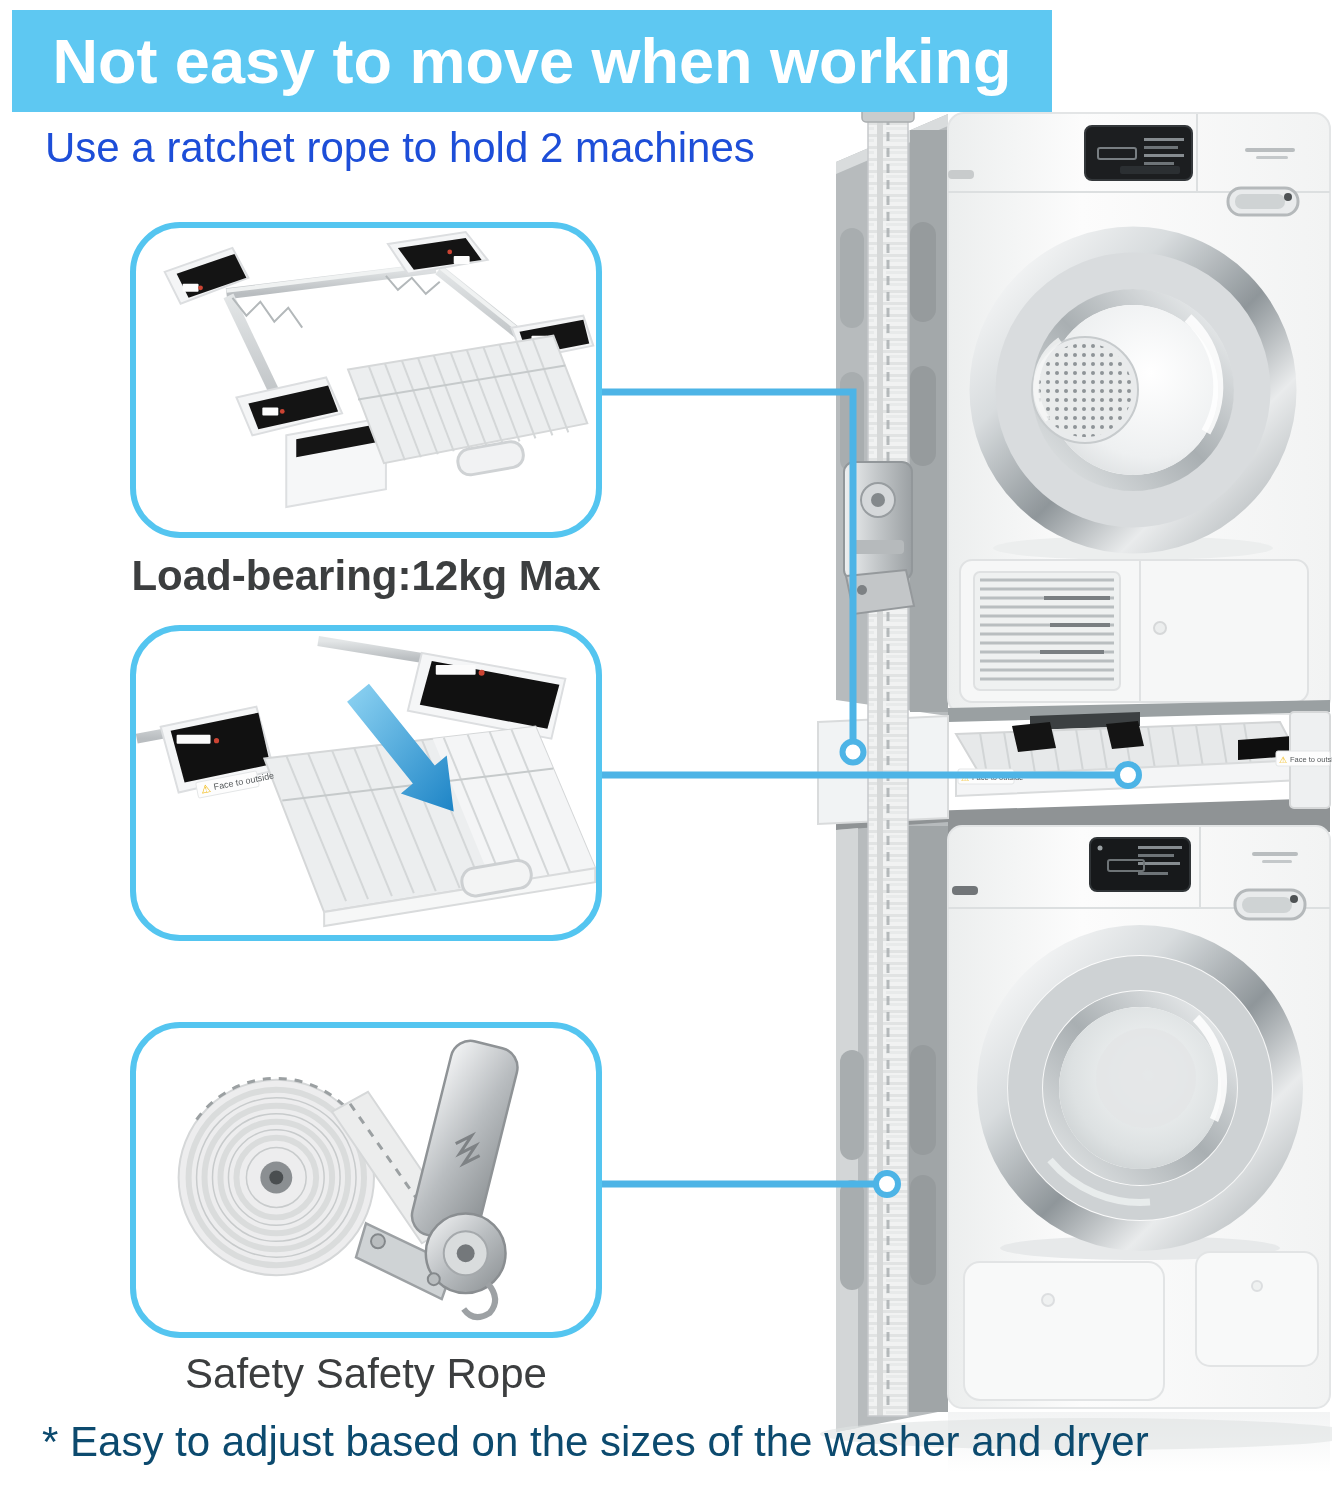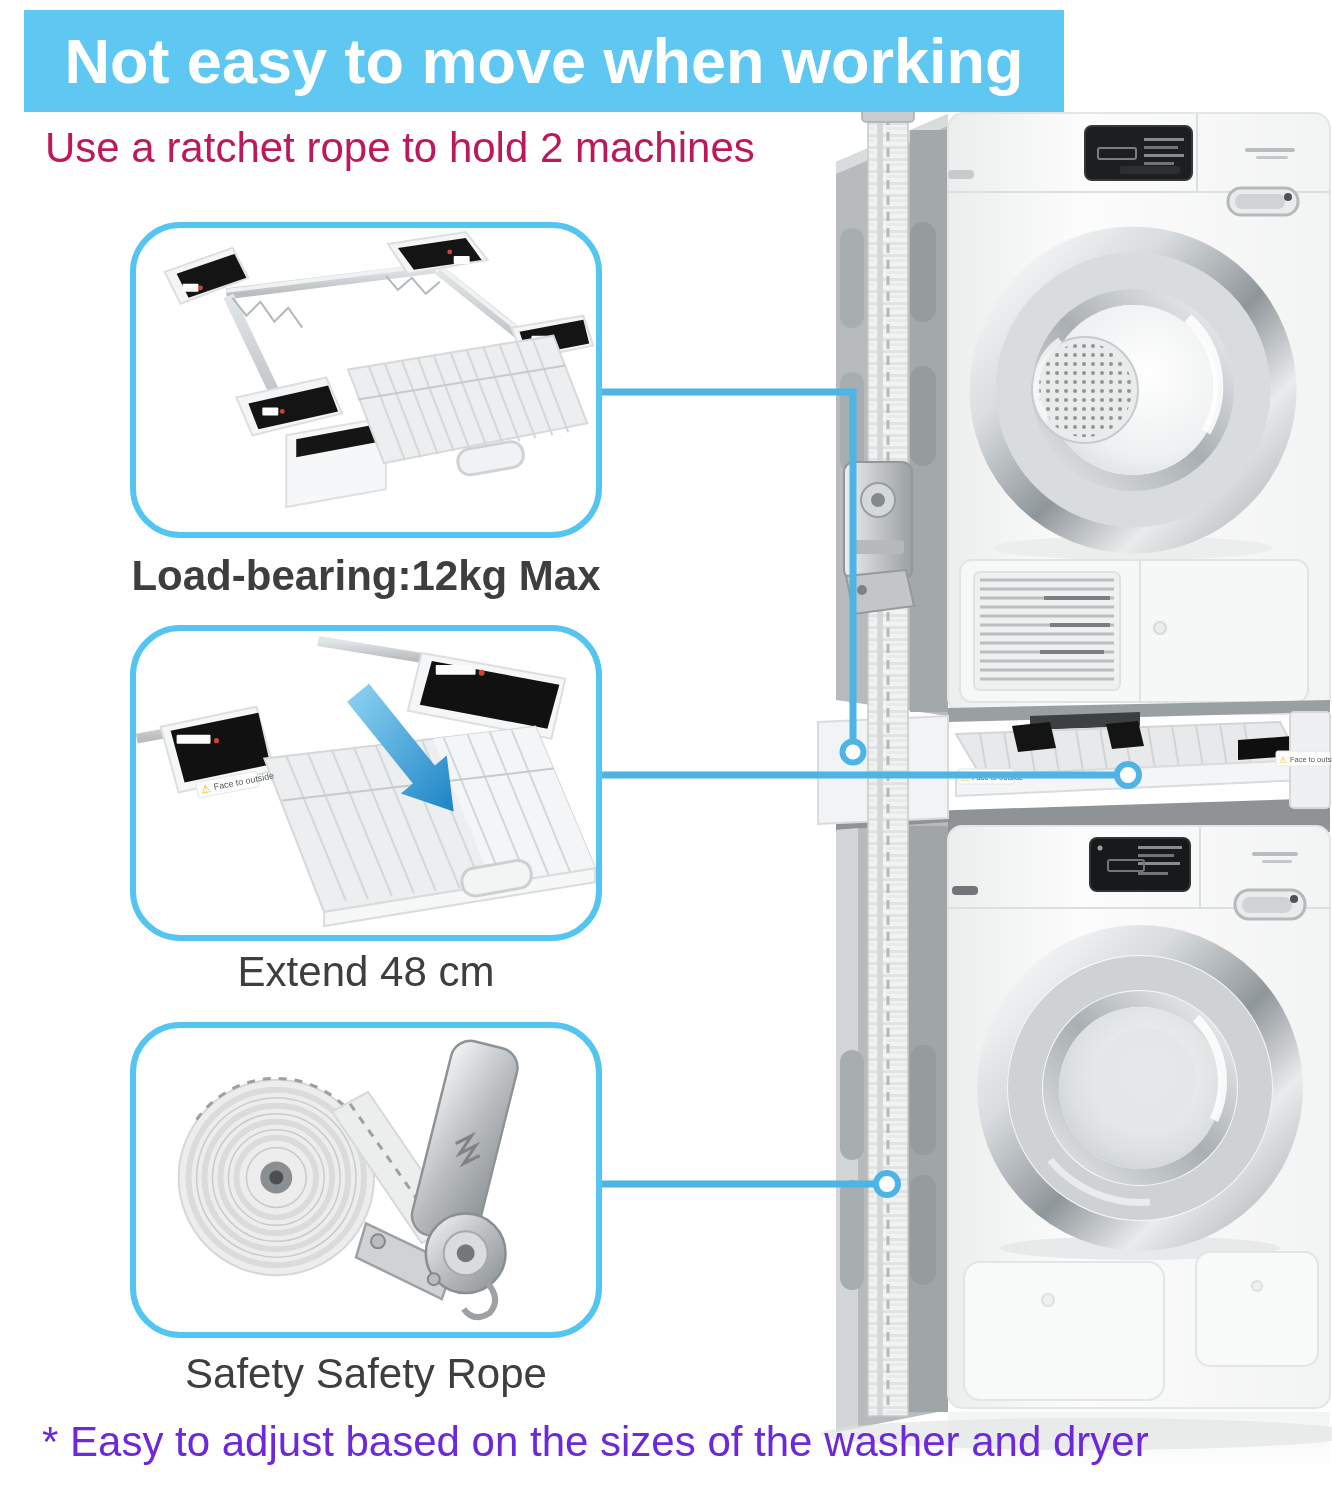--- a/index.html
+++ b/index.html
@@ -1,27 +1,27 @@
 <!DOCTYPE html>
 <html style="--banner-bg: #5ec8f2; --banner-text: #ffffff; --callout-border: #54c5f0; --connector: #4db4e6; --arrow-blue: #1d84c6; --body-text: #3e4041;"><head>
 <meta charset="utf-8">
 <style>
   html,body{margin:0;padding:0;background:#fff;}
   .page{position:relative;width:1332px;height:1500px;background:#ffffff;overflow:hidden;
         font-family:"Liberation Sans", sans-serif;color:#3e4041;}
-  .banner{position:absolute;left:24px;top:10px;width:1040px;height:102px;
+  .banner{position:absolute;left:12px;top:10px;width:1040px;height:102px;
           background:var(--banner-bg,#5ec8f2);display:flex;align-items:center;justify-content:center;}
   .banner span{color:var(--banner-text,#ffffff);font-size:63px;font-weight:700;white-space:nowrap;letter-spacing:0px;}
-  .subtitle{position:absolute;left:45px;top:124px;font-size:42px;color:#be185d;white-space:nowrap;}
+  .subtitle{position:absolute;left:45px;top:124px;font-size:42px;color:#1d4ed8;white-space:nowrap;}
   .callout{position:absolute;left:130px;width:472px;height:316px;border:6px solid var(--callout-border,#54c5f0);
            border-radius:50px;background:#ffffff;box-sizing:border-box;overflow:hidden;}
   .co1{top:222px;} .co2{top:625px;} .co3{top:1022px;}
   .caption{position:absolute;left:130px;width:472px;text-align:center;font-size:42px;color:#3c3e3f;white-space:nowrap;}
   .cap1{top:552px;font-weight:bold;} .cap2{top:948px;} .cap3{top:1350px;}
-  .footnote{position:absolute;left:42px;top:1418px;font-size:42px;color:#6d28d9;white-space:nowrap;z-index:6;}
+  .footnote{position:absolute;left:42px;top:1418px;font-size:42px;color:#0c4a6e;white-space:nowrap;z-index:6;}
   svg.scene{position:absolute;left:0;top:0;z-index:1;}
   .callout{z-index:4;} .caption{z-index:5;} .banner{z-index:5;} .subtitle{z-index:5;}
   .callout svg{width:100%;height:100%;display:block;}
   .connector{stroke:var(--connector,#4db4e6);stroke-width:7;fill:none;}
   .cdot{fill:#ffffff;stroke:var(--connector,#4db4e6);stroke-width:6;}
   text.wlabel{font-family:"Liberation Sans", sans-serif;font-size:7.5px;fill:#55595b;}
   text.wtri{font-family:"Liberation Sans", sans-serif;font-size:9px;fill:#f0b400;}
   text.wlabel2{font-family:"Liberation Sans", sans-serif;font-size:9px;fill:#55595b;}
   text.wtri2{font-family:"Liberation Sans", sans-serif;font-size:11px;fill:#f0b400;}
 </style>
@@ -385,21 +385,20 @@
         <g>
           <rect x="60" y="146" width="62" height="16" rx="2" fill="#fdfdfd" stroke="#e4e6e7" transform="rotate(-11 91 154)"></rect>
           <text class="wtri2" x="64" y="158" transform="rotate(-11 91 154)">⚠</text>
           <text class="wlabel2" x="77" y="157" transform="rotate(-11 91 154)">Face to outside</text>
         </g>
       </g>
 
       <polygon points="211,71 233,53 299,135 311,125 318,181 265,163 277,153" fill="url(#arrowGrad)"></polygon>
     </svg>
   </div>
-  <div class="caption cap2">Extend 48 cm</div>
 
   <div class="callout co3">
     <svg viewBox="0 0 460 305">
       <defs>
         <linearGradient id="metalGrad2" x1="0" y1="0" x2="1" y2="1">
           <stop offset="0" stop-color="#f5f6f7"></stop>
             <stop offset="0.5" stop-color="#b9bdc0"></stop>
           <stop offset="1" stop-color="#898e91"></stop>
         </linearGradient>
       </defs>

